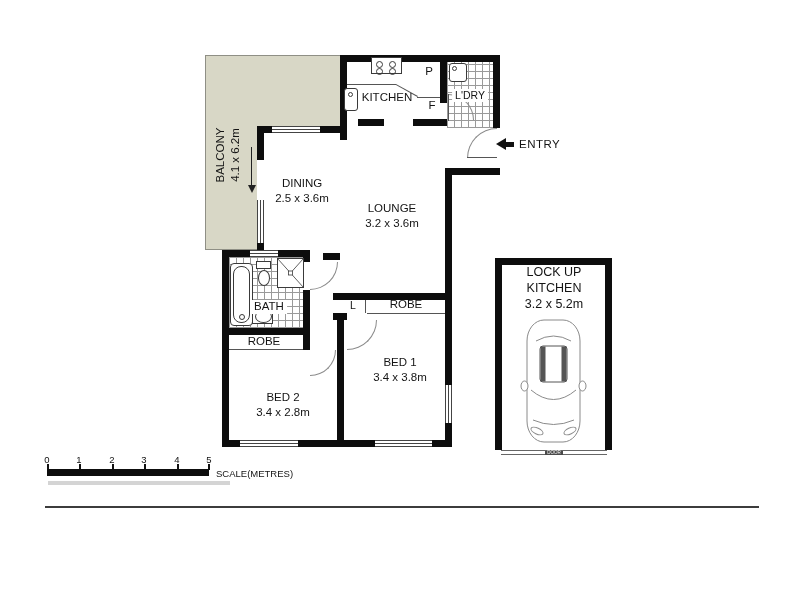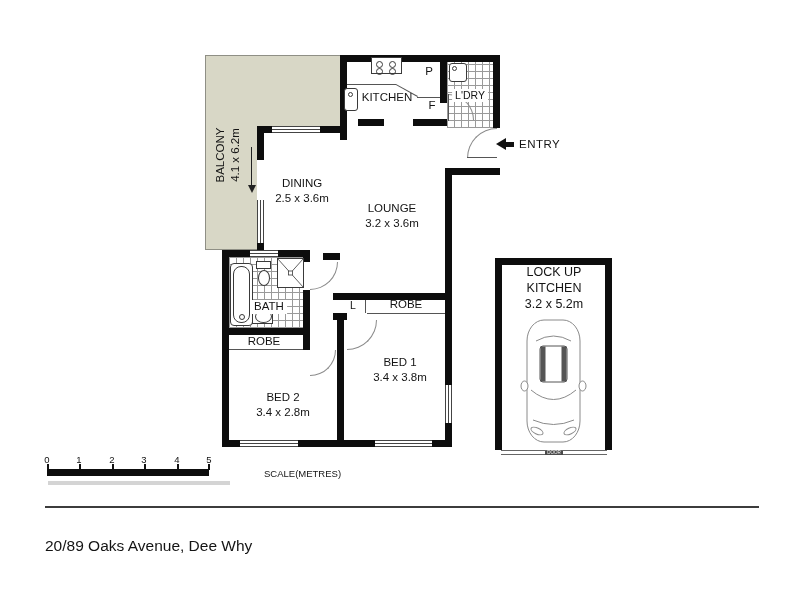--- a/index.html
+++ b/index.html
@@ -180,21 +180,20 @@
   <div class="scale-num" style="left:144px;top:454px;">3</div>
   <div class="scale-num" style="left:177px;top:454px;">4</div>
   <div class="scale-num" style="left:209px;top:454px;">5</div>
   <div class="tick" style="left:47px;top:464px;"></div>
   <div class="tick" style="left:79px;top:464px;"></div>
   <div class="tick" style="left:112px;top:464px;"></div>
   <div class="tick" style="left:144px;top:464px;"></div>
   <div class="tick" style="left:177px;top:464px;"></div>
   <div class="tick" style="left:208px;top:464px;"></div>
   <div class="abs" style="left:47px;top:469px;width:162px;height:7px;background:#0d0d0d;"></div>
-  <div class="lbl" style="left:216px;top:469px;font-size:9.5px;margin-left:48px;">SCALE(METRES)</div>
+  <div class="lbl" style="left:216px;top:469px;font-size:9.5px;">SCALE(METRES)</div>
   <div class="abs" style="left:48px;top:481px;width:182px;height:4px;background:#d4d4d4;"></div>
 
   <div class="abs" style="left:45px;top:506px;width:714px;height:2px;background:#3c3c3c;"></div>
 
-  <div class="lbl" style="left:45px;top:538px;font-size:15.5px;">20/89 Oaks Avenue, Dee Why</div>
 
 
 </div>
 
 </body></html>

